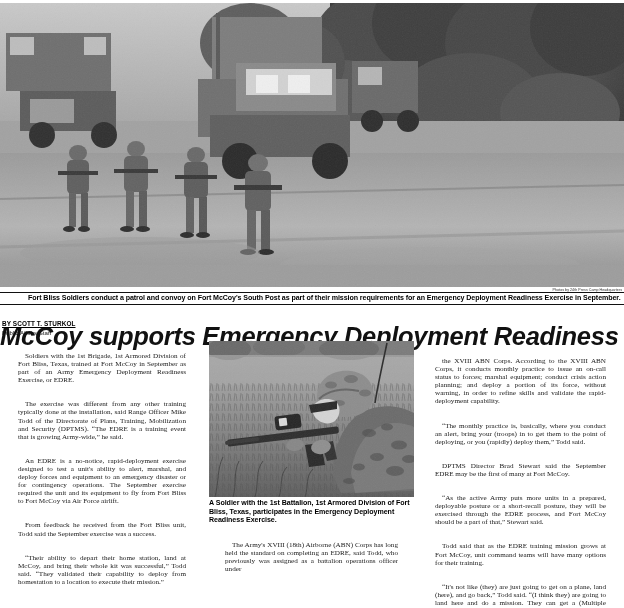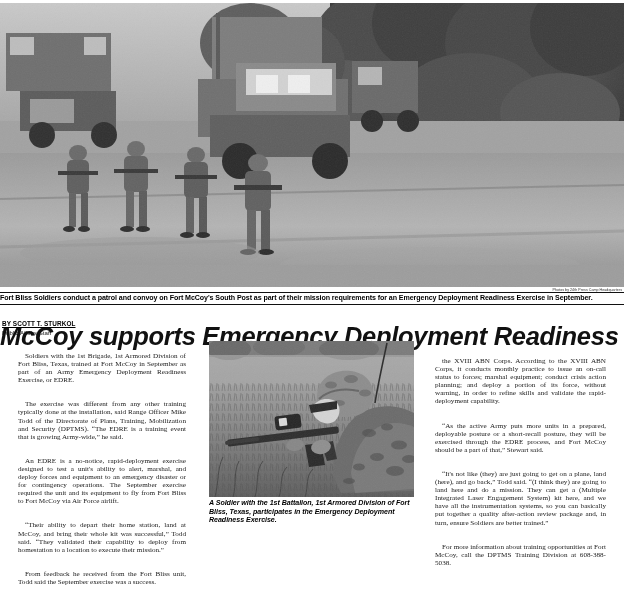--- a/index.html
+++ b/index.html
@@ -48,20 +48,21 @@
     position: absolute;
     left: 0;
     top: 292px;
     width: 624px;
     height: 13px;
     border-top: 1px solid #111;
     border-bottom: 1px solid #111;
     box-sizing: border-box;
     display: flex;
     align-items: center;
+    padding-left: 28px;
   }
   .lead-caption span {
     font-family: "Liberation Sans", sans-serif;
     font-weight: bold;
     font-size: 7.1px;
     line-height: 9px;
     letter-spacing: -0.08px;
     color: #000;
     white-space: nowrap;
   }
@@ -87,21 +88,21 @@
   .col {
     position: absolute;
     top: 320px;
     width: 200px;
     font-size: 7.1px;
     line-height: 8.05px;
     text-align: justify;
     color: #1a1a1a;
   }
   .col-left   { left: 2px; }
-  .col-mid    { left: 209px; top: 341px; width: 205px; font-style: italic; }
+  .col-mid    { left: 209px; top: 341px; width: 205px; }
   .col-right  { left: 419px; top: 341px; width: 203px; }
 
   .byline {
     font-family: "Liberation Sans", sans-serif;
     font-weight: bold;
     font-size: 6.4px;
     line-height: 7.6px;
     letter-spacing: 0.1px;
     text-decoration: underline;
     text-align: left;
@@ -283,22 +284,22 @@
 
   <h1 class="headline">McCoy supports Emergency Deployment Readiness Exercise</h1>
 
   <div class="col col-left">
     <div class="byline">BY SCOTT T. STURKOL</div>
     <div class="byline-sub">Public Affairs Staff</div>
 
     <p class="body">Soldiers with the 1st Brigade, 1st Armored Division of Fort Bliss, Texas, trained at Fort McCoy in September as part of an Army Emergency Deployment Readiness Exercise, or EDRE.</p>
     <p class="body">The exercise was different from any other training typically done at the installation, said Range Officer Mike Todd of the Directorate of Plans, Training, Mobilization and Security (DPTMS). “The EDRE is a training event that is growing Army-wide,” he said.</p>
     <p class="body">An EDRE is a no-notice, rapid-deployment exercise designed to test a unit's ability to alert, marshal, and deploy forces and equipment to an emergency disaster or for contingency operations. The September exercise required the unit and its equipment to fly from Fort Bliss to Fort McCoy via Air Force airlift.</p>
+    <p class="body">From feedback he received from the Fort Bliss unit, Todd said the September exercise was a success.</p>
     <p class="body">“Their ability to depart their home station, land at McCoy, and bring their whole kit was successful,” Todd said. “They validated their capability to deploy from homestation to a location to execute their mission.”</p>
-    <p class="body">From feedback he received from the Fort Bliss unit, Todd said the September exercise was a success.</p>
   </div>
 
   <div class="col col-mid">
     <div class="inset-photo">
       <svg viewBox="0 0 205 156" preserveAspectRatio="none">
         <defs>
           <linearGradient id="fieldG" x1="0" y1="0" x2="0" y2="1">
             <stop offset="0%" stop-color="#b6b6b6"></stop>
             <stop offset="35%" stop-color="#9a9a9a"></stop>
             <stop offset="100%" stop-color="#5e5e5e"></stop>
@@ -374,22 +375,26 @@
           <path d="M46 156 C50 142 46 130 54 120"></path>
           <path d="M70 156 C74 144 70 134 78 126"></path>
           <path d="M96 156 C100 144 96 136 104 128"></path>
         </g>
         <rect x="0" y="0" width="205" height="156" filter="url(#grain2)" opacity="0.45"></rect>
       </svg>
     </div>
 
     <div class="inset-caption">A Soldier with the 1st Battalion, 1st Armored Division of Fort Bliss, Texas, participates in the Emergency Deployment Readiness Exercise.</div>
 
+    <p class="body">The Army's XVIII (18th) Airborne (ABN) Corps has long held the standard on completing an EDRE, said Todd, who previously was assigned as a battalion operations officer under</p>
   </div>
 
   <div class="col col-right">
     <p class="body">the XVIII ABN Corps. According to the XVIII ABN Corps, it conducts monthly practice to issue an on-call status to forces; marshal equipment; conduct crisis action planning; and deploy a portion of its force, without warning, in order to refine skills and validate the rapid-deployment capability.</p>
+    <p class="body">“The monthly practice is, basically, where you conduct an alert, bring your (troops) in to get them to the point of deploying, or you (rapidly) deploy them,” Todd said.</p>
+    <p class="body">DPTMS Director Brad Stewart said the September EDRE may be the first of many at Fort McCoy.</p>
     <p class="body">“As the active Army puts more units in a prepared, deployable posture or a short-recall posture, they will be exercised through the EDRE process, and Fort McCoy should be a part of that,” Stewart said.</p>
+    <p class="body">Todd said that as the EDRE training mission grows at Fort McCoy, unit command teams will have many options for their training.</p>
     <p class="body">“It's not like (they) are just going to get on a plane, land (here), and go back,” Todd said. “(I think they) are going to land here and do a mission. They can get a (Multiple Integrated Laser Engagement System) kit here, and we have all the instrumentation systems, so you can basically put together a quality after-action review package and, in turn, ensure Soldiers are better trained.”</p>
     <p class="body">For more information about training opportunities at Fort McCoy, call the DPTMS Training Division at 608-388-5038.</p>
   </div>
 
 </div>
 
 </body></html>

